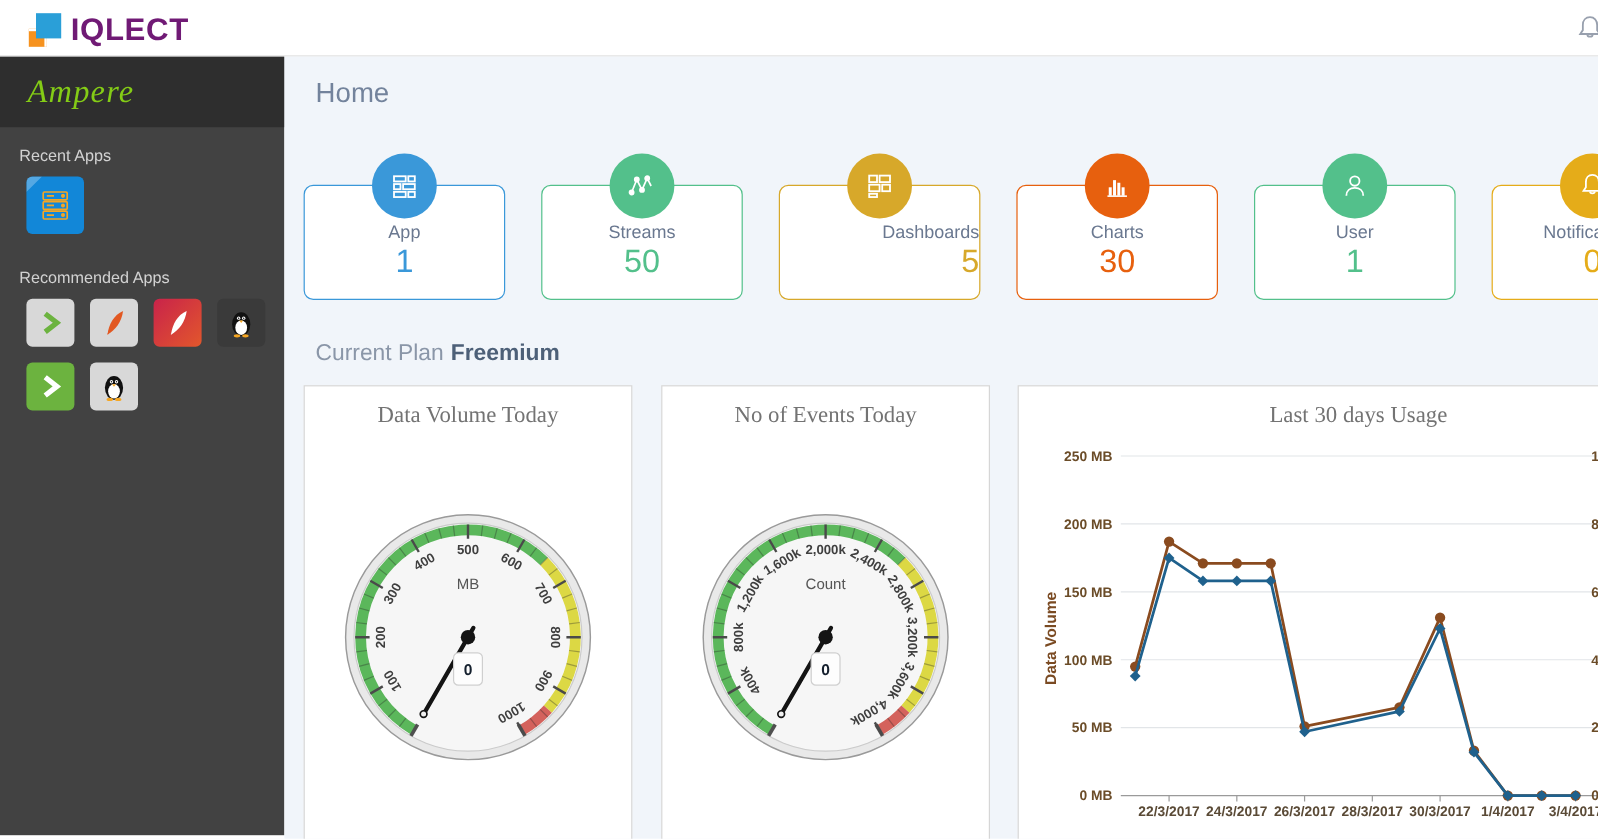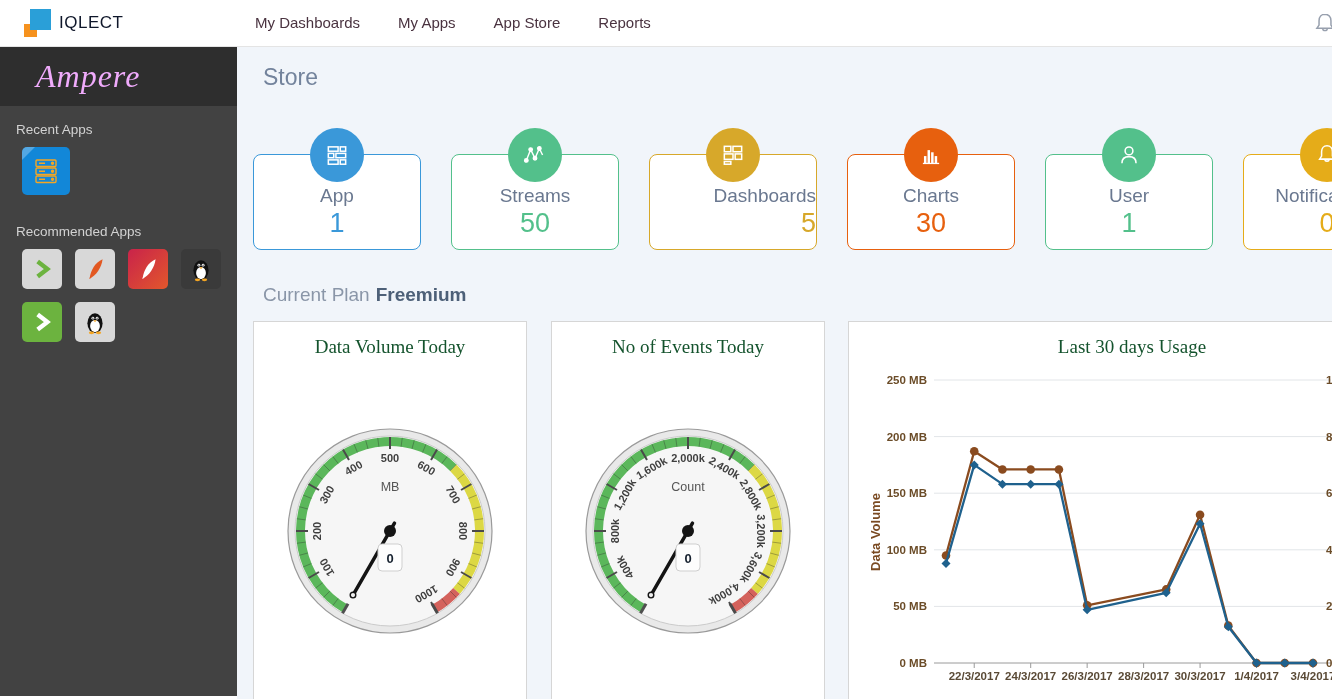--- a/index.html
+++ b/index.html
@@ -6,67 +6,66 @@
   body{width:1332px;height:699px;overflow:hidden;position:relative;background:#fff;
        font-family:"Liberation Sans",sans-serif;}
   
   .header{position:absolute;left:0;top:0;width:1332px;height:46px;background:#fff;
           border-bottom:1px solid #e4e4e4;z-index:5}
   .logo{position:absolute;left:24px;top:9px;display:flex;align-items:center;cursor:pointer}
   .logo-mark{position:relative;width:27px;height:27px;margin-right:8px}
   .logo-mark .b{position:absolute;left:6px;top:0;width:21px;height:21px;background:#2a9fd8}
   .logo-mark .o{position:absolute;left:0;top:13px;width:13px;height:13px;background:#f6921e;
                 border-top:2px solid #fff;border-right:2px solid #fff}
-  .logo-text{font-size:17px;font-weight:normal;color:#0f172a;letter-spacing:.5px}
+  .logo-text{font-size:26px;font-weight:bold;color:#701a75;letter-spacing:.5px}
   .nav{position:absolute;left:255px;top:0;height:46px;line-height:46px}
   .nav a{display:inline-block;margin-right:38px;color:#4a3340;font-size:15px;text-decoration:none;cursor:pointer}
   .hdr-bell{position:absolute;right:-6px;top:11px;cursor:pointer}
   
   .sidebar{position:absolute;left:0;top:46px;width:237px;height:650px;background:#424242}
-  .brand{height:60px;line-height:60px;background:#2e2e2e;color:#f0abfc;padding-left:36px;
-         font-family:"Liberation Serif",serif;font-style:italic;font-size:32px;letter-spacing:1px}
+  .brand{height:60px;line-height:60px;background:#2e2e2e;color:#84cc16;padding-left:23px;
+         font-family:"Liberation Serif",serif;font-style:italic;font-size:27px;letter-spacing:1px}
   .side-label{color:#d2d2d2;font-size:13.5px;margin:16px 0 10px 16px}
   .tile-row{padding-left:22px;display:flex;flex-wrap:wrap;width:215px}
   .tile{width:40px;height:40px;border-radius:5px;margin:0 13px 13px 0;display:flex;
         align-items:center;justify-content:center;cursor:pointer}
   .tile.big{width:48px;height:48px;position:relative;overflow:hidden}
   .tile.big .fold{position:absolute;left:0;top:0;width:0;height:0;
         border-top:13px solid rgba(255,255,255,.28);border-right:13px solid transparent}
   
   .main{position:absolute;left:237px;top:46px;width:1095px;height:653px;background:#f1f5fa}
   .page-title{margin:0;position:absolute;left:26px;top:18px;font-size:23px;font-weight:400;color:#73839c}
   .card{position:absolute;top:108px;width:166px;height:94px;background:#fff;border-radius:8px;
         border:1px solid #999;text-align:center;cursor:pointer}
   .card .circ{position:absolute;left:56px;top:-27px;width:54px;height:54px;border-radius:50%;
         display:flex;align-items:center;justify-content:center}
-  .card .lbl{margin-top:30px;font-size:19px;color:#6a7890}
+  .card .lbl{margin-top:30px;font-size:15px;color:#6a7890}
   .card .num{font-size:27px;font-weight:400;margin-top:1px}
   .plan{position:absolute;left:26px;top:238px;font-size:19px;color:#8a96a8}
   .plan b{color:#4d6078;margin-left:6px}
   .panel{position:absolute;top:275px;background:#fff;border:1px solid #d6d6d6;height:420px}
   .panel h2{margin:14px 0 0 0;text-align:center;font-family:"Liberation Serif",serif;
-            font-weight:400;font-size:19px;color:#14532d}
+            font-weight:400;font-size:19px;color:#737373}
   #panel-g0{left:16px;width:272px}
   #panel-g1{left:314px;width:272px}
   #panel-line{left:611px;width:590px}
   #panel-line h2{width:566px}
   .panel svg{position:absolute;left:0;top:45px}
 </style>
 </head>
 <body>
 
 <div class="header">
   <div class="logo">
     <span class="logo-mark">
         <span class="o"></span>
         <span class="b"></span>
       </span>
     <span class="logo-text">IQLECT</span>
   </div>
-  <nav class="nav" id="nav"><a>My Dashboards</a><a>My Apps</a><a>App Store</a><a>Reports</a></nav>
   <span class="hdr-bell">
     <svg width="26" height="26" viewBox="0 0 24 24" fill="none" stroke="#98a0ae" stroke-width="1.4">
       <path d="M12,3 C8.7,3 6.5,5.5 6.5,9 L6.5,13 L4.5,16 L19.5,16 L17.5,13 L17.5,9 C17.5,5.5 15.3,3 12,3 Z"></path>
       <path d="M10,16.5 c0,2 4,2 4,0"></path>
     </svg>
   </span>
 </div>
 
 <aside class="sidebar">
   <div class="brand">Ampere</div>
@@ -134,21 +133,21 @@
           <circle cx="13.8" cy="8.7" r="0.5" fill="#111"></circle>
     <polygon points="10.6,10.4 13.4,10.4 12,12.2" fill="#f5a623"></polygon>
     <ellipse cx="9" cy="21.3" rx="2.3" ry="1.2" fill="#f5a623"></ellipse>
           <ellipse cx="15" cy="21.3" rx="2.3" ry="1.2" fill="#f5a623"></ellipse>
         </svg>
       </div>
     </div>
 </aside>
 
 <main class="main">
-  <h1 class="page-title">Store</h1>
+  <h1 class="page-title">Home</h1>
   <div id="cards">
       <div class="card" style="left: 16px; border-color: rgb(58, 152, 217);">
         <div class="circ" style="background:#3a98d9">
           <svg width="26" height="26" viewBox="0 0 24 24" fill="none" stroke="#fff" stroke-width="1.4">
     <rect x="4" y="4.5" width="9" height="4"></rect>
             <rect x="15" y="4.5" width="5" height="4"></rect>
     <rect x="4" y="10.5" width="5" height="4"></rect>
             <rect x="11" y="10.5" width="9" height="4"></rect>
     <rect x="4" y="16.5" width="9" height="4"></rect>
             <rect x="15" y="16.5" width="5" height="4"></rect>

